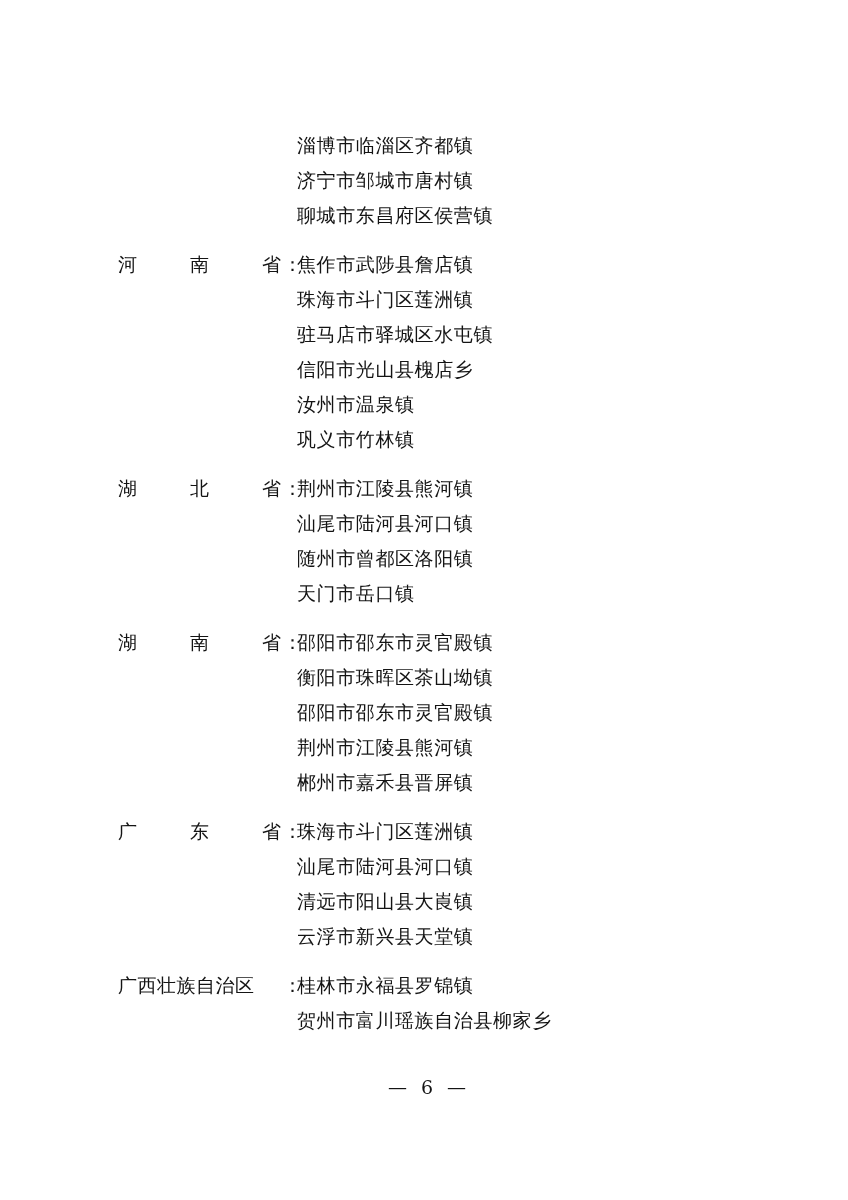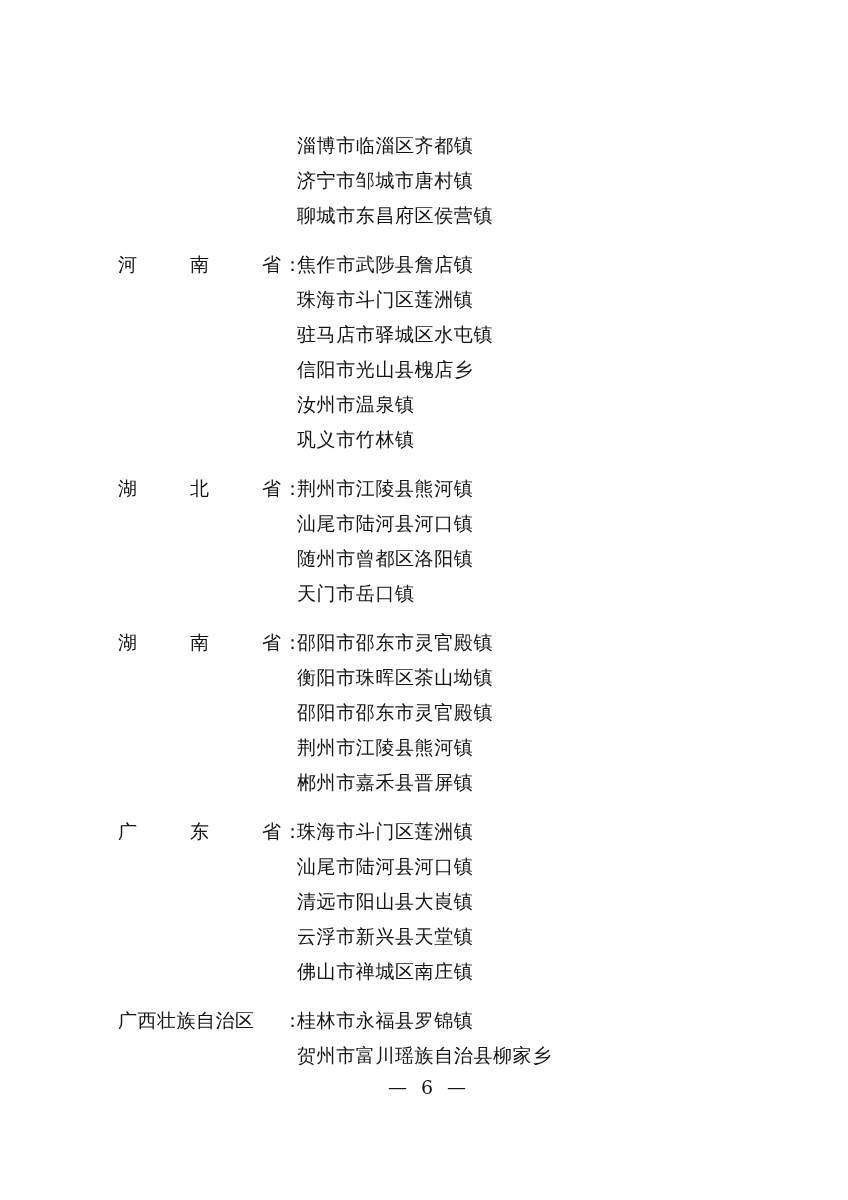--- a/index.html
+++ b/index.html
@@ -224,25 +224,20 @@
         <div class="line">
           <div class="spacer"></div>
           <div class="spacer-colon"></div>
           <div class="town">清远市阳山县大崀镇</div>
         </div>
         <div class="line">
           <div class="spacer"></div>
           <div class="spacer-colon"></div>
           <div class="town">云浮市新兴县天堂镇</div>
         </div>
-        <div class="line">
-          <div class="spacer"></div>
-          <div class="spacer-colon"></div>
-          <div class="town">佛山市禅城区南庄镇</div>
-        </div>
       </div>
       <div class="group">
         <div class="line">
           <div class="prov wide">广西壮族自治区</div>
           <div class="colon">：</div>
           <div class="town">桂林市永福县罗锦镇</div>
         </div>
         <div class="line">
           <div class="spacer"></div>
           <div class="spacer-colon"></div>

